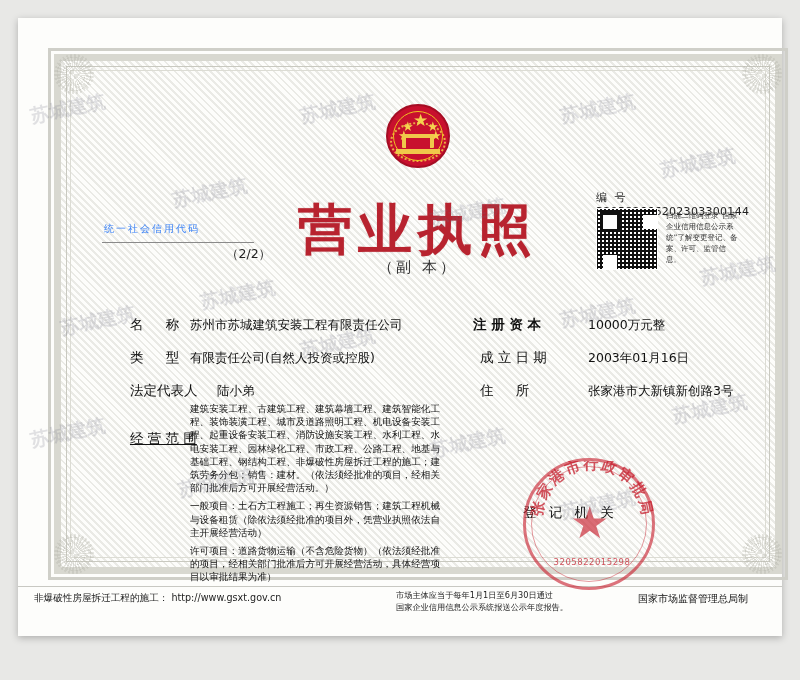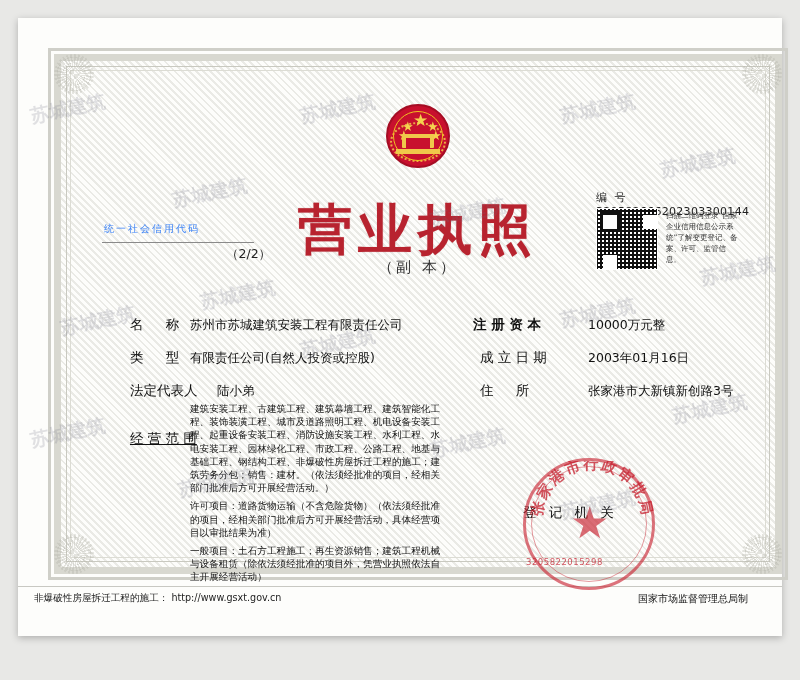--- a/index.html
+++ b/index.html
@@ -338,20 +338,21 @@
     font-size: 15px;
     font-weight: bold;
     font-family: "DejaVu Sans", "Liberation Sans", sans-serif;
     letter-spacing: 2px;
   }
   .seal-code {
     position: absolute;
     left: 0;
     top: 96px;
     width: 132px;
+    text-align: center;
     font-size: 8.5px;
     color: rgba(196,28,43,0.75);
     letter-spacing: 0.5px;
   }
 
   
   .footer-rule {
     position: absolute;
     left: 18px;
     top: 586px;
@@ -433,22 +434,22 @@
     <div class="field-label" style="left:112px; top:331px; letter-spacing:9px;">类    型</div>
     <div class="field-value" style="left:172px; top:332px;">有限责任公司(自然人投资或控股)</div>
 
     <div class="field-label" style="left:112px; top:364px;">法定代表人</div>
     <div class="field-value" style="left:199px; top:365px;">陆小弟</div>
 
     <div class="field-label" style="left:112px; top:412px;text-decoration:underline;">经 营 范 围</div>
 
     <div class="scope-text">
       <p>建筑安装工程、古建筑工程、建筑幕墙工程、建筑智能化工程、装饰装潢工程、城市及道路照明工程、机电设备安装工程、起重设备安装工程、消防设施安装工程、水利工程、水电安装工程、园林绿化工程、市政工程、公路工程、地基与基础工程、钢结构工程、非爆破性房屋拆迁工程的施工；建筑劳务分包；销售：建材。（依法须经批准的项目，经相关部门批准后方可开展经营活动。）</p>
+      <p>一般项目：土石方工程施工；再生资源销售；建筑工程机械与设备租赁（除依法须经批准的项目外，凭营业执照依法自主开展经营活动）</p>
       <p>许可项目：道路货物运输（不含危险货物）（依法须经批准的项目，经相关部门批准后方可开展经营活动，具体经营项目以审批结果为准）</p>
-      <p>一般项目：土石方工程施工；再生资源销售；建筑工程机械与设备租赁（除依法须经批准的项目外，凭营业执照依法自主开展经营活动）</p>
     </div>
 
     <div class="field-label" style="left:455px; top:298px;font-weight:bold;">注 册 资 本</div>
     <div class="field-value" style="left:570px; top:299px;">10000万元整</div>
 
     <div class="field-label" style="left:462px; top:331px;">成 立 日 期</div>
     <div class="field-value" style="left:570px; top:332px;">2003年01月16日</div>
 
     <div class="field-label" style="left:462px; top:364px; letter-spacing:9px;">住    所</div>
     <div class="field-value" style="left:570px; top:365px;text-align:right;">张家港市大新镇新创路3号</div>
@@ -468,20 +469,24 @@
       <div class="bigstar">★</div>
       <div class="seal-code">3205822015298</div>
     </div>
 
   </div>
 
   <div class="footer-rule"></div>
   <div class="footer-left">
     <span>非爆破性房屋拆迁工程的施工：</span>
     <span>http://www.gsxt.gov.cn</span>
+  </div>
+  <div class="footer-center">
+    <div>市场主体应当于每年1月1日至6月30日通过</div>
+    <div>国家企业信用信息公示系统报送公示年度报告。</div>
   </div>
   <div class="footer-right">国家市场监督管理总局制</div>
 
   <div class="watermarks">
       <div class="wm" style="left: 30px; top: 96px;">苏城建筑</div>
       <div class="wm" style="left: 172px; top: 180px;">苏城建筑</div>
       <div class="wm" style="left: 200px; top: 282px;">苏城建筑</div>
       <div class="wm" style="left: 60px; top: 308px;">苏城建筑</div>
       <div class="wm" style="left: 30px; top: 420px;">苏城建筑</div>
       <div class="wm" style="left: 178px; top: 470px;">苏城建筑</div>

